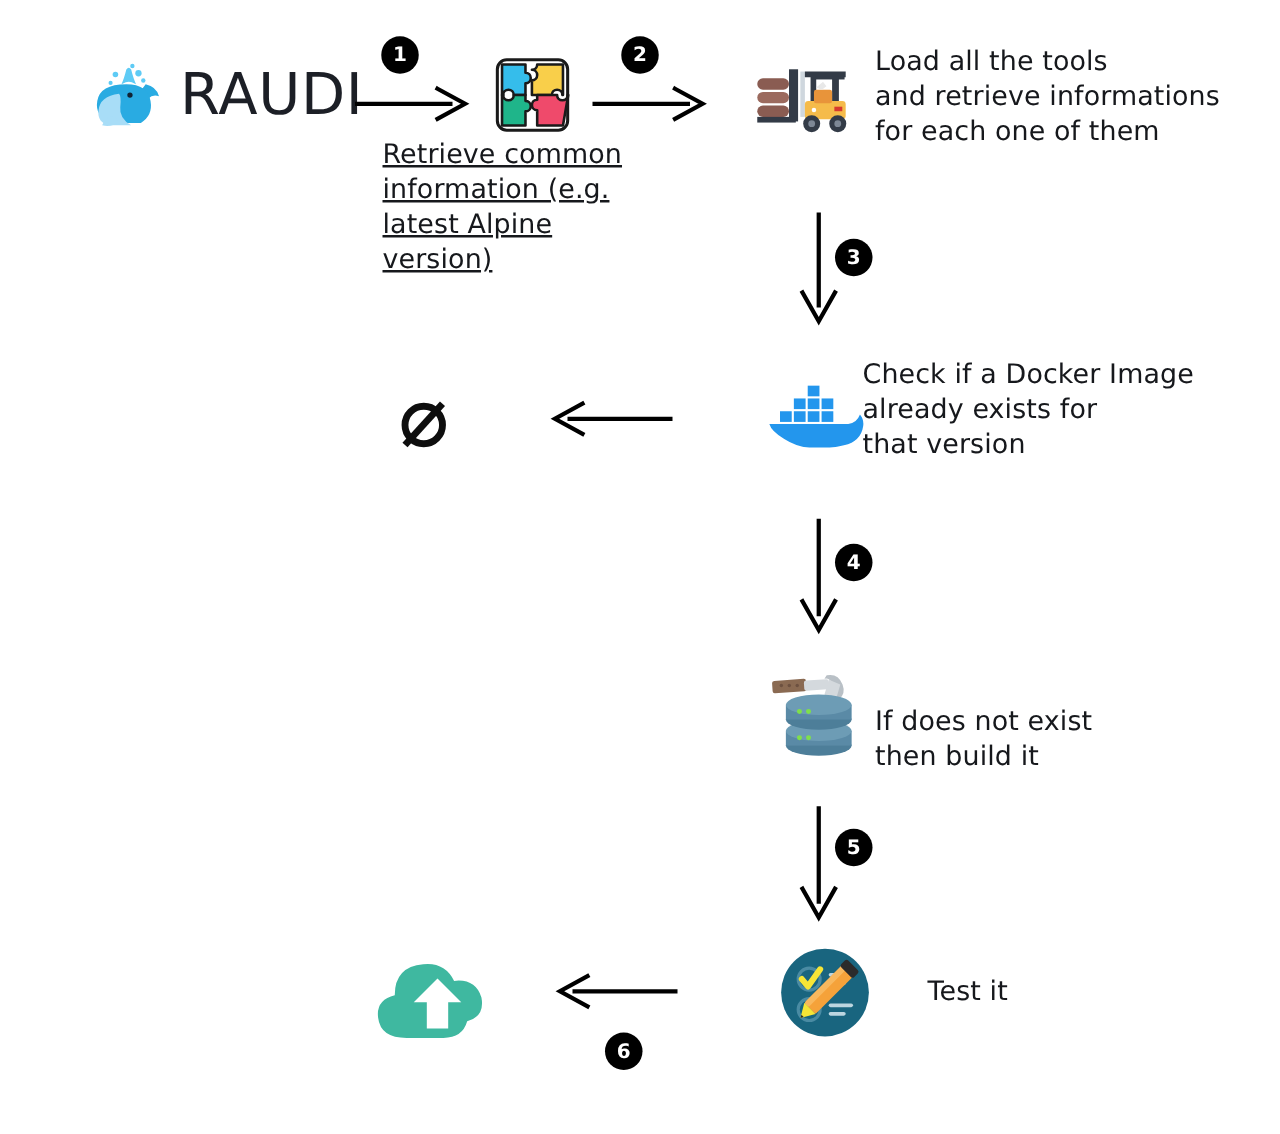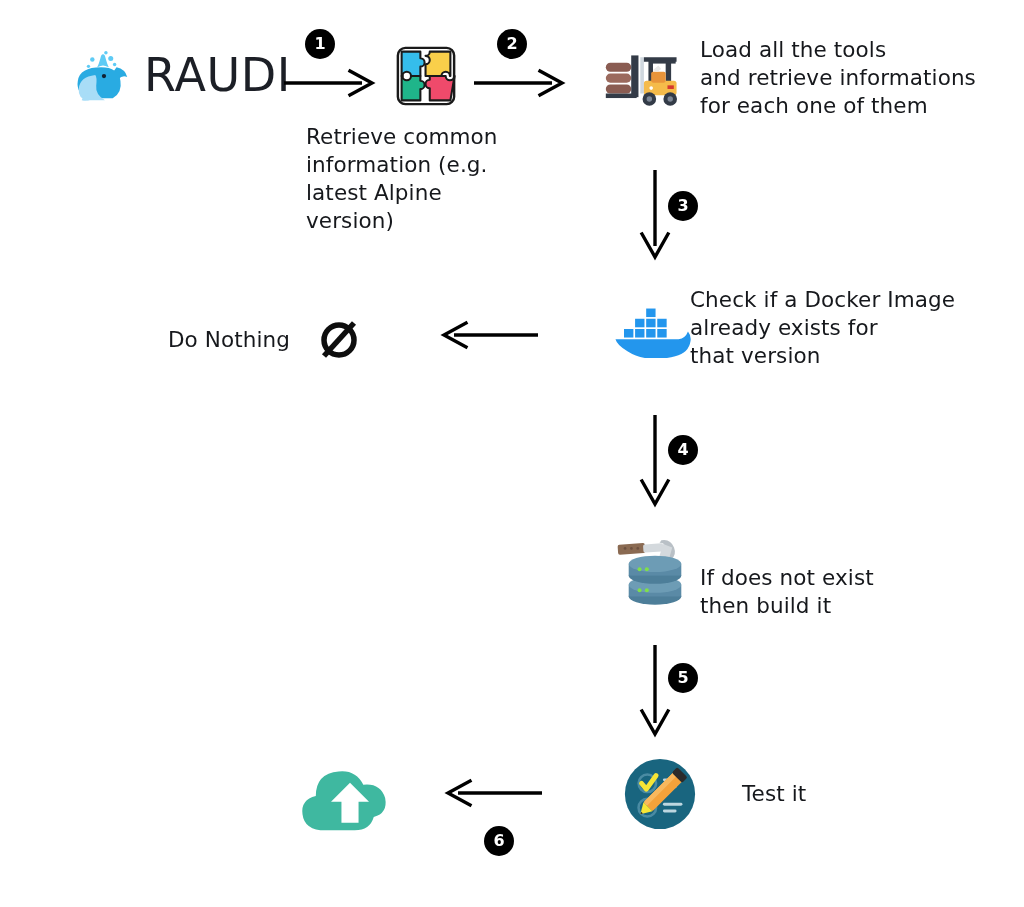--- a/index.html
+++ b/index.html
@@ -115,21 +115,21 @@
       <path d="M6 6 h20 v7 a4.5 4.5 0 1 1 0 9 v10 h-10 a4.5 4.5 0 1 0 -9 0 h-1 z" fill="#35bdeb" stroke="#1a1a1a" stroke-width="2.2" stroke-linejoin="round"></path>
 
       <path d="M58 6 h-22 a4.5 4.5 0 0 1 -4.5 4.5 v0 a4.5 4.5 0 0 1 0 9 v12.5 h17 a4.5 4.5 0 1 1 9 0 h0.5 z" fill="#f9cf4a" stroke="#1a1a1a" stroke-width="2.2" stroke-linejoin="round"></path>
 
       <path d="M6 58 h20 v-12 a4.5 4.5 0 1 0 0 -9 v-5 h-10 a4.5 4.5 0 0 1 -9 0 h-1 z" fill="#1fb58a" stroke="#1a1a1a" stroke-width="2.2" stroke-linejoin="round"></path>
 
       <path d="M58 58 h-22 v-13 a4.5 4.5 0 0 1 -4.5 -4.5 a4.5 4.5 0 0 1 4.5 -4.5 v-4 h17 a4.5 4.5 0 0 0 9 0 h0.5 z" fill="#ef4a6b" stroke="#1a1a1a" stroke-width="2.2" stroke-linejoin="round"></path>
     </svg>
   </div>
 
-  <div class="abs label center" style="left:306px; top:123px; width:240px;">Retrieve common
+  <div class="abs label center" style="left:306px; top:110px; width:240px;text-decoration:underline;">Retrieve common
 information (e.g.
 latest Alpine
 version)</div>
 
   <div class="abs" style="left:474px; top:70px;">
     <svg class="arrow-svg" width="92" height="26" viewBox="0 0 92 26">
       <line x1="0" y1="13" x2="78" y2="13" stroke="#000" stroke-width="3.4"></line>
       <polyline points="66,1 88,13 66,25" fill="none" stroke="#000" stroke-width="3.4" stroke-linecap="square" stroke-linejoin="miter"></polyline>
     </svg>
   </div>
@@ -204,21 +204,20 @@
     </svg>
   </div>
 
   <div class="abs icon-box" style="left:315px; top:316px; width:48px; height:48px;">
     <svg class="icon" width="48" height="48" viewBox="0 0 48 48">
       <circle cx="24" cy="24" r="15" fill="none" stroke="#0e0e0e" stroke-width="5.5"></circle>
       <line x1="9" y1="40" x2="39" y2="7" stroke="#0e0e0e" stroke-width="5.5"></line>
       <line x1="9.5" y1="40" x2="39" y2="7" stroke="#ffffff" stroke-width="0"></line>
     </svg>
   </div>
-  <div class="abs label right" style="left:100px; top:326px; width:190px;">Do Nothing</div>
 
   <div class="abs" style="left:635px; top:415px;">
     <svg class="arrow-svg" width="40" height="92" viewBox="0 0 40 92">
       <line x1="20" y1="0" x2="20" y2="78" stroke="#000" stroke-width="3.4"></line>
       <polyline points="7,66 20,89 33,66" fill="none" stroke="#000" stroke-width="3.4" stroke-linecap="square" stroke-linejoin="miter"></polyline>
     </svg>
   </div>
   <div class="abs badge" style="left:668px; top:435px;">4</div>
 
   <div class="abs icon-box" style="left:614px; top:533px; width:82px; height:78px;">

